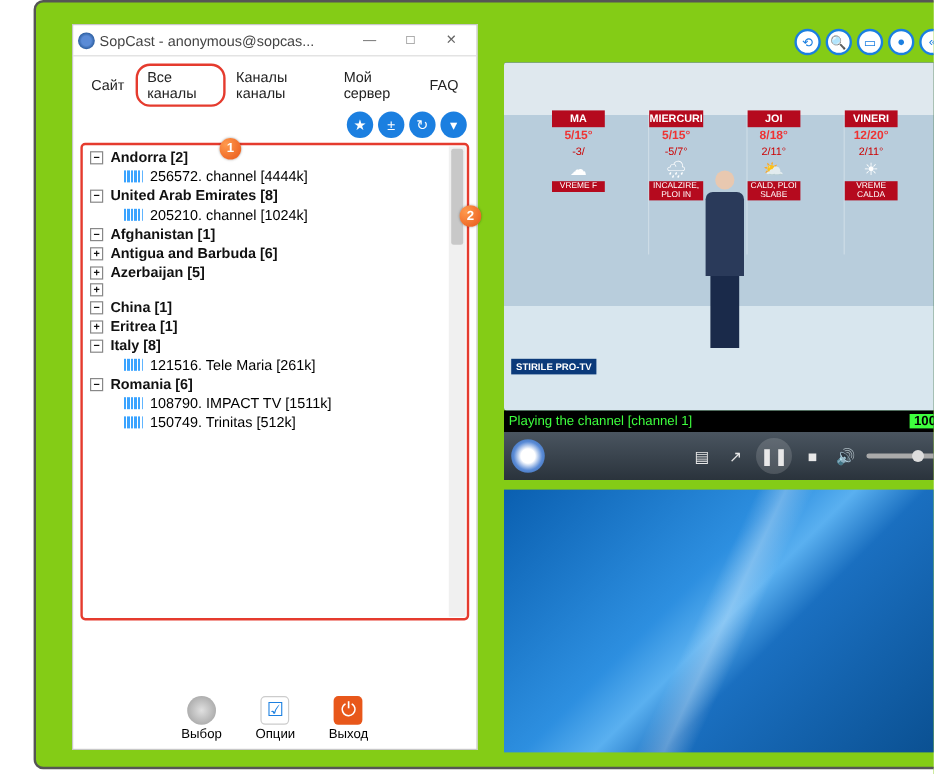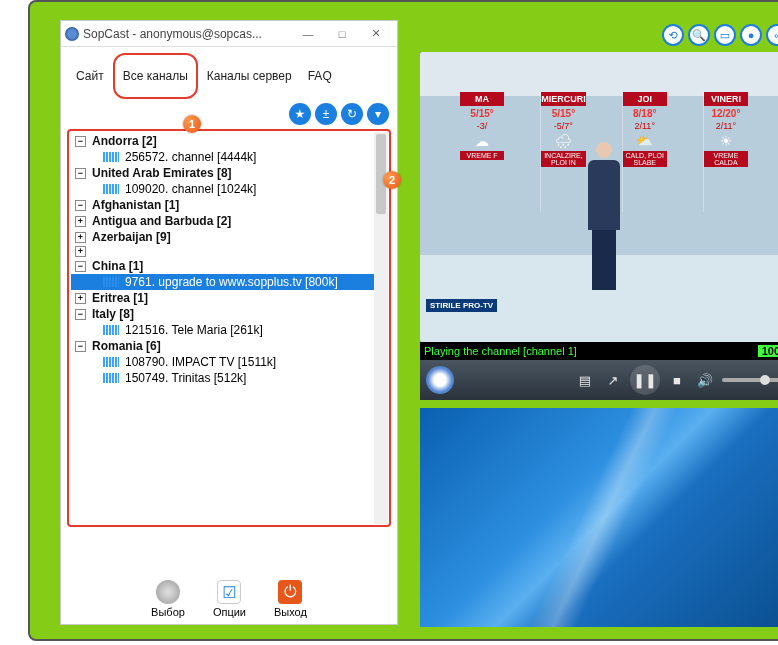--- a/index.html
+++ b/index.html
@@ -10,21 +10,21 @@
 .titlebar .title-icon { width: 14px; height: 14px; margin-right: 4px; background: radial-gradient(circle,#5a8bd6 40%,#2c5ea0 70%); border-radius: 50%; }
 .titlebar .title-text { flex: 1; white-space: nowrap; overflow: hidden; text-overflow: ellipsis; }
 .win-btn { width: 34px; height: 22px; display: flex; align-items: center; justify-content: center; color: #666; font-size: 11px; }
 .address-row { display: flex; align-items: center; padding: 8px 8px 2px; gap: 6px; }
 .address-row .lbl { font-size: 12px; color: #222; }
 .address-row .combo { flex: 1; height: 22px; border: 1px solid #a7a7a7; display: flex; align-items: center; padding: 0 4px; font-size: 12px; background: #fff; position: relative; }
 .address-row .combo::after { content: "▾"; position: absolute; right: 4px; font-size: 10px; color: #555; }
 .go-btn { width: 26px; height: 26px; border-radius: 50%; background: #1b7fe0; display: flex; align-items: center; justify-content: center; color: #fff; font-size: 14px; }
 .tabs { display: flex; align-items: center; padding: 6px 8px 0; font-size: 12px; gap: 2px; }
 .tabs .tab { padding: 3px 6px; border: 1px solid transparent; border-radius: 3px 3px 0 0; color: #222; }
-.tabs .tab.active { border: 2px solid #e53b2e; border-radius: 12px; padding: 14px 8px; }
+.tabs .tab.active { border: 2px solid #e53b2e; border-radius: 12px; padding: 2px 8px; }
 .callout { position: absolute; width: 18px; height: 18px; border-radius: 50%; background: radial-gradient(circle at 30% 30%, #ff9a4d, #e8571a); color: #fff; font-size: 11px; font-weight: bold; display: flex; align-items: center; justify-content: center; box-shadow: 0 0 2px rgba(0,0,0,.4); }
 .tool-row { display: flex; justify-content: flex-end; padding: 4px 8px 2px; gap: 4px; }
 .round-btn { width: 22px; height: 22px; border-radius: 50%; background: #1b7fe0; display: flex; align-items: center; justify-content: center; color: #fff; font-size: 12px; }
 .round-btn.star { background: #1b7fe0; }
 .tree-box { margin: 2px 6px; border: 2px solid #e53b2e; border-radius: 4px; height: 398px; overflow-y: scroll; padding: 2px; position: relative; }
 .tree-node { font-size: 12px; padding: 1px 0; display: flex; align-items: center; white-space: nowrap; }
 .node-toggle { width: 11px; height: 11px; border: 1px solid #888; margin: 0 6px 0 4px; display: inline-flex; align-items: center; justify-content: center; font-size: 9px; line-height: 1; background: #fff; }
 .tree-node.group { font-weight: bold; color: #111; }
 .tree-leaf { font-size: 12px; padding: 1px 0 1px 32px; display: flex; align-items: center; }
 .signal { width: 16px; height: 10px; margin-right: 6px; background: repeating-linear-gradient(90deg,#3aa3ff 0 2px, transparent 2px 3px); }
@@ -77,21 +77,22 @@
     <div class="titlebar">
       <span class="title-icon"></span>
       <span class="title-text">SopCast - anonymous@sopcas...</span>
       <span class="win-btn">—</span>
       <span class="win-btn">□</span>
       <span class="win-btn">✕</span>
     </div>
     <div class="tabs">
       <span class="tab">Сайт</span>
       <span class="tab active">Все каналы</span>
-      <span class="tab">Каналы сервер</span>
+      <span class="tab">Каналы каналы</span>
+      <span class="tab">Мой сервер</span>
       <span class="tab">FAQ</span>
     </div>
     <div class="tool-row">
       <div class="round-btn star">★</div>
       <div class="round-btn">±</div>
       <div class="round-btn">↻</div>
       <div class="round-btn">▾</div>
     </div>
     <div class="tree-box">
       <div id="tree-container">
@@ -102,44 +103,40 @@
           <div class="tree-leaf">
             <span class="signal"></span>
             <span>256572. channel [4444k]</span>
           </div>
           <div class="tree-node group">
             <span class="node-toggle">−</span>
             <span>United Arab Emirates [8]</span>
           </div>
           <div class="tree-leaf">
             <span class="signal"></span>
-            <span>109020. channel [1024k]</span>
+            <span>205210. channel [1024k]</span>
           </div>
           <div class="tree-node group">
             <span class="node-toggle">−</span>
             <span>Afghanistan [1]</span>
           </div>
           <div class="tree-node group">
             <span class="node-toggle">+</span>
-            <span>Antigua and Barbuda [2]</span>
-          </div>
-          <div class="tree-node group">
-            <span class="node-toggle">+</span>
-            <span>Azerbaijan [9]</span>
+            <span>Antigua and Barbuda [6]</span>
+          </div>
+          <div class="tree-node group">
+            <span class="node-toggle">+</span>
+            <span>Azerbaijan [5]</span>
           </div>
           <div class="tree-node group">
             <span class="node-toggle">+</span>
           </div>
           <div class="tree-node group">
             <span class="node-toggle">−</span>
             <span>China [1]</span>
-          </div>
-          <div class="tree-leaf selected">
-            <span class="signal dim"></span>
-            <span>9761. upgrade to www.sopplus.tv [800k]</span>
           </div>
           <div class="tree-node group">
             <span class="node-toggle">+</span>
             <span>Eritrea [1]</span>
           </div>
           <div class="tree-node group">
             <span class="node-toggle">−</span>
             <span>Italy [8]</span>
           </div>
           <div class="tree-leaf">

